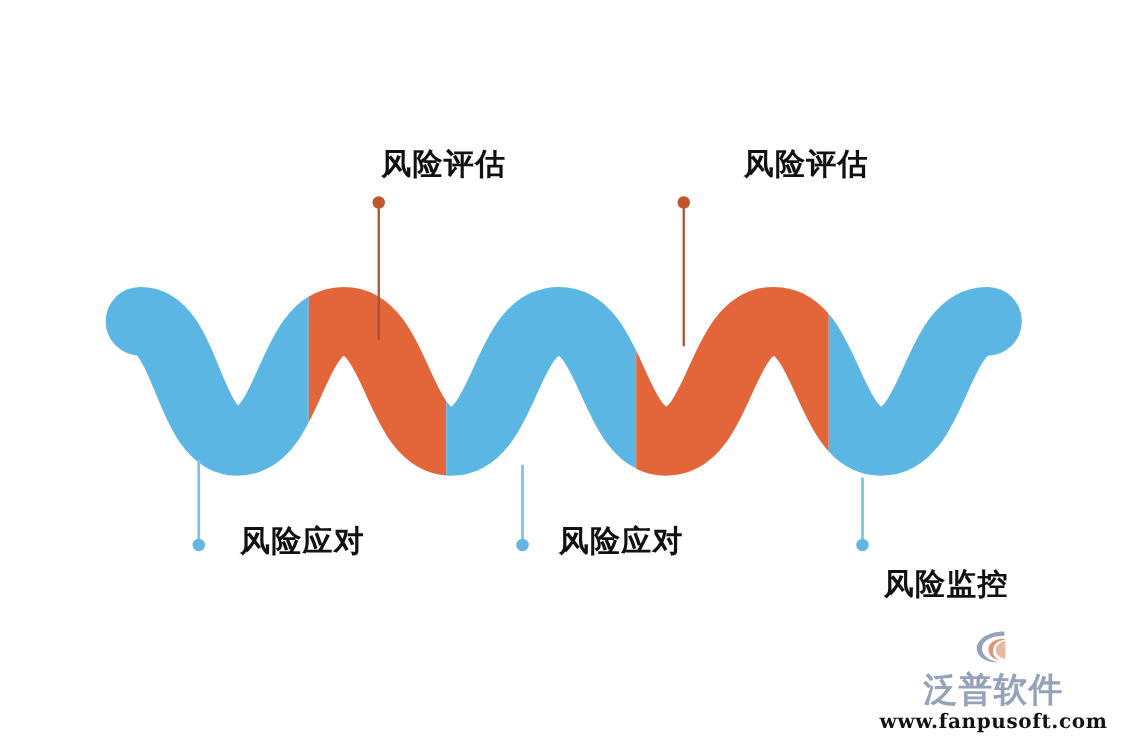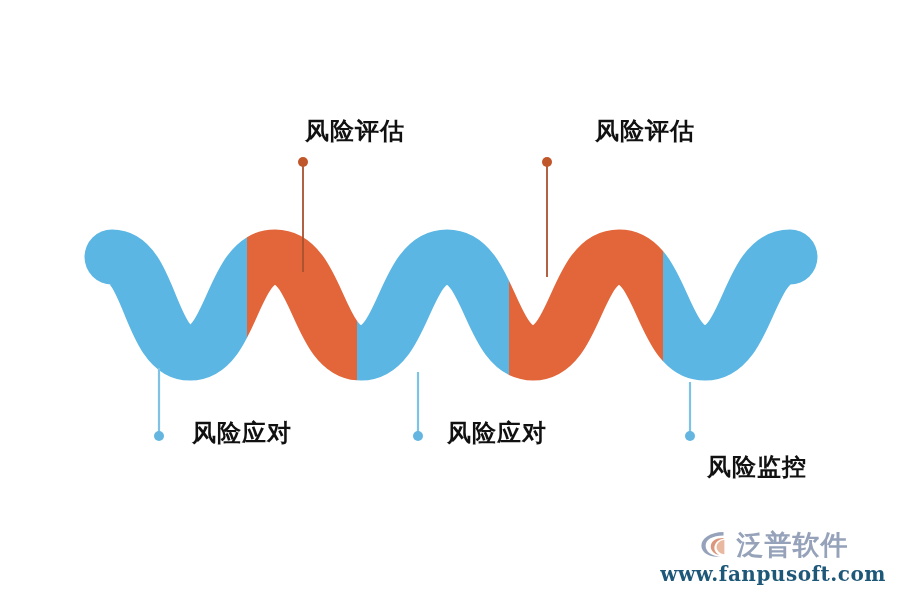--- a/index.html
+++ b/index.html
@@ -46,38 +46,39 @@
     bottom: 14px;
     display: flex;
     flex-direction: column;
     align-items: center;
     opacity: 0.92;
   }
   .wm-row {
     display: flex;
     align-items: center;
     gap: 5px;
+    flex-direction: column;
   }
   .wm-mark {
     width: 34px;
     height: 34px;
     flex: 0 0 auto;
   }
   .wm-name {
     font-size: 27px;
     font-weight: bold;
     color: #8d9bb5;
     letter-spacing: 1px;
     line-height: 1;
     font-family: "DejaVu Sans", "Liberation Sans", sans-serif;
   }
   .wm-url {
-    font-size: 20px;
+    font-size: 16px;
     font-weight: bold;
-    color: #0c4a6e;
+    color: #000000;
     letter-spacing: 0.5px;
     margin-top: 1px;
     font-family: "DejaVu Serif", "Liberation Serif", serif;
   }
 </style>
 </head>
 <body>
 
 <div id="canvas">
 

